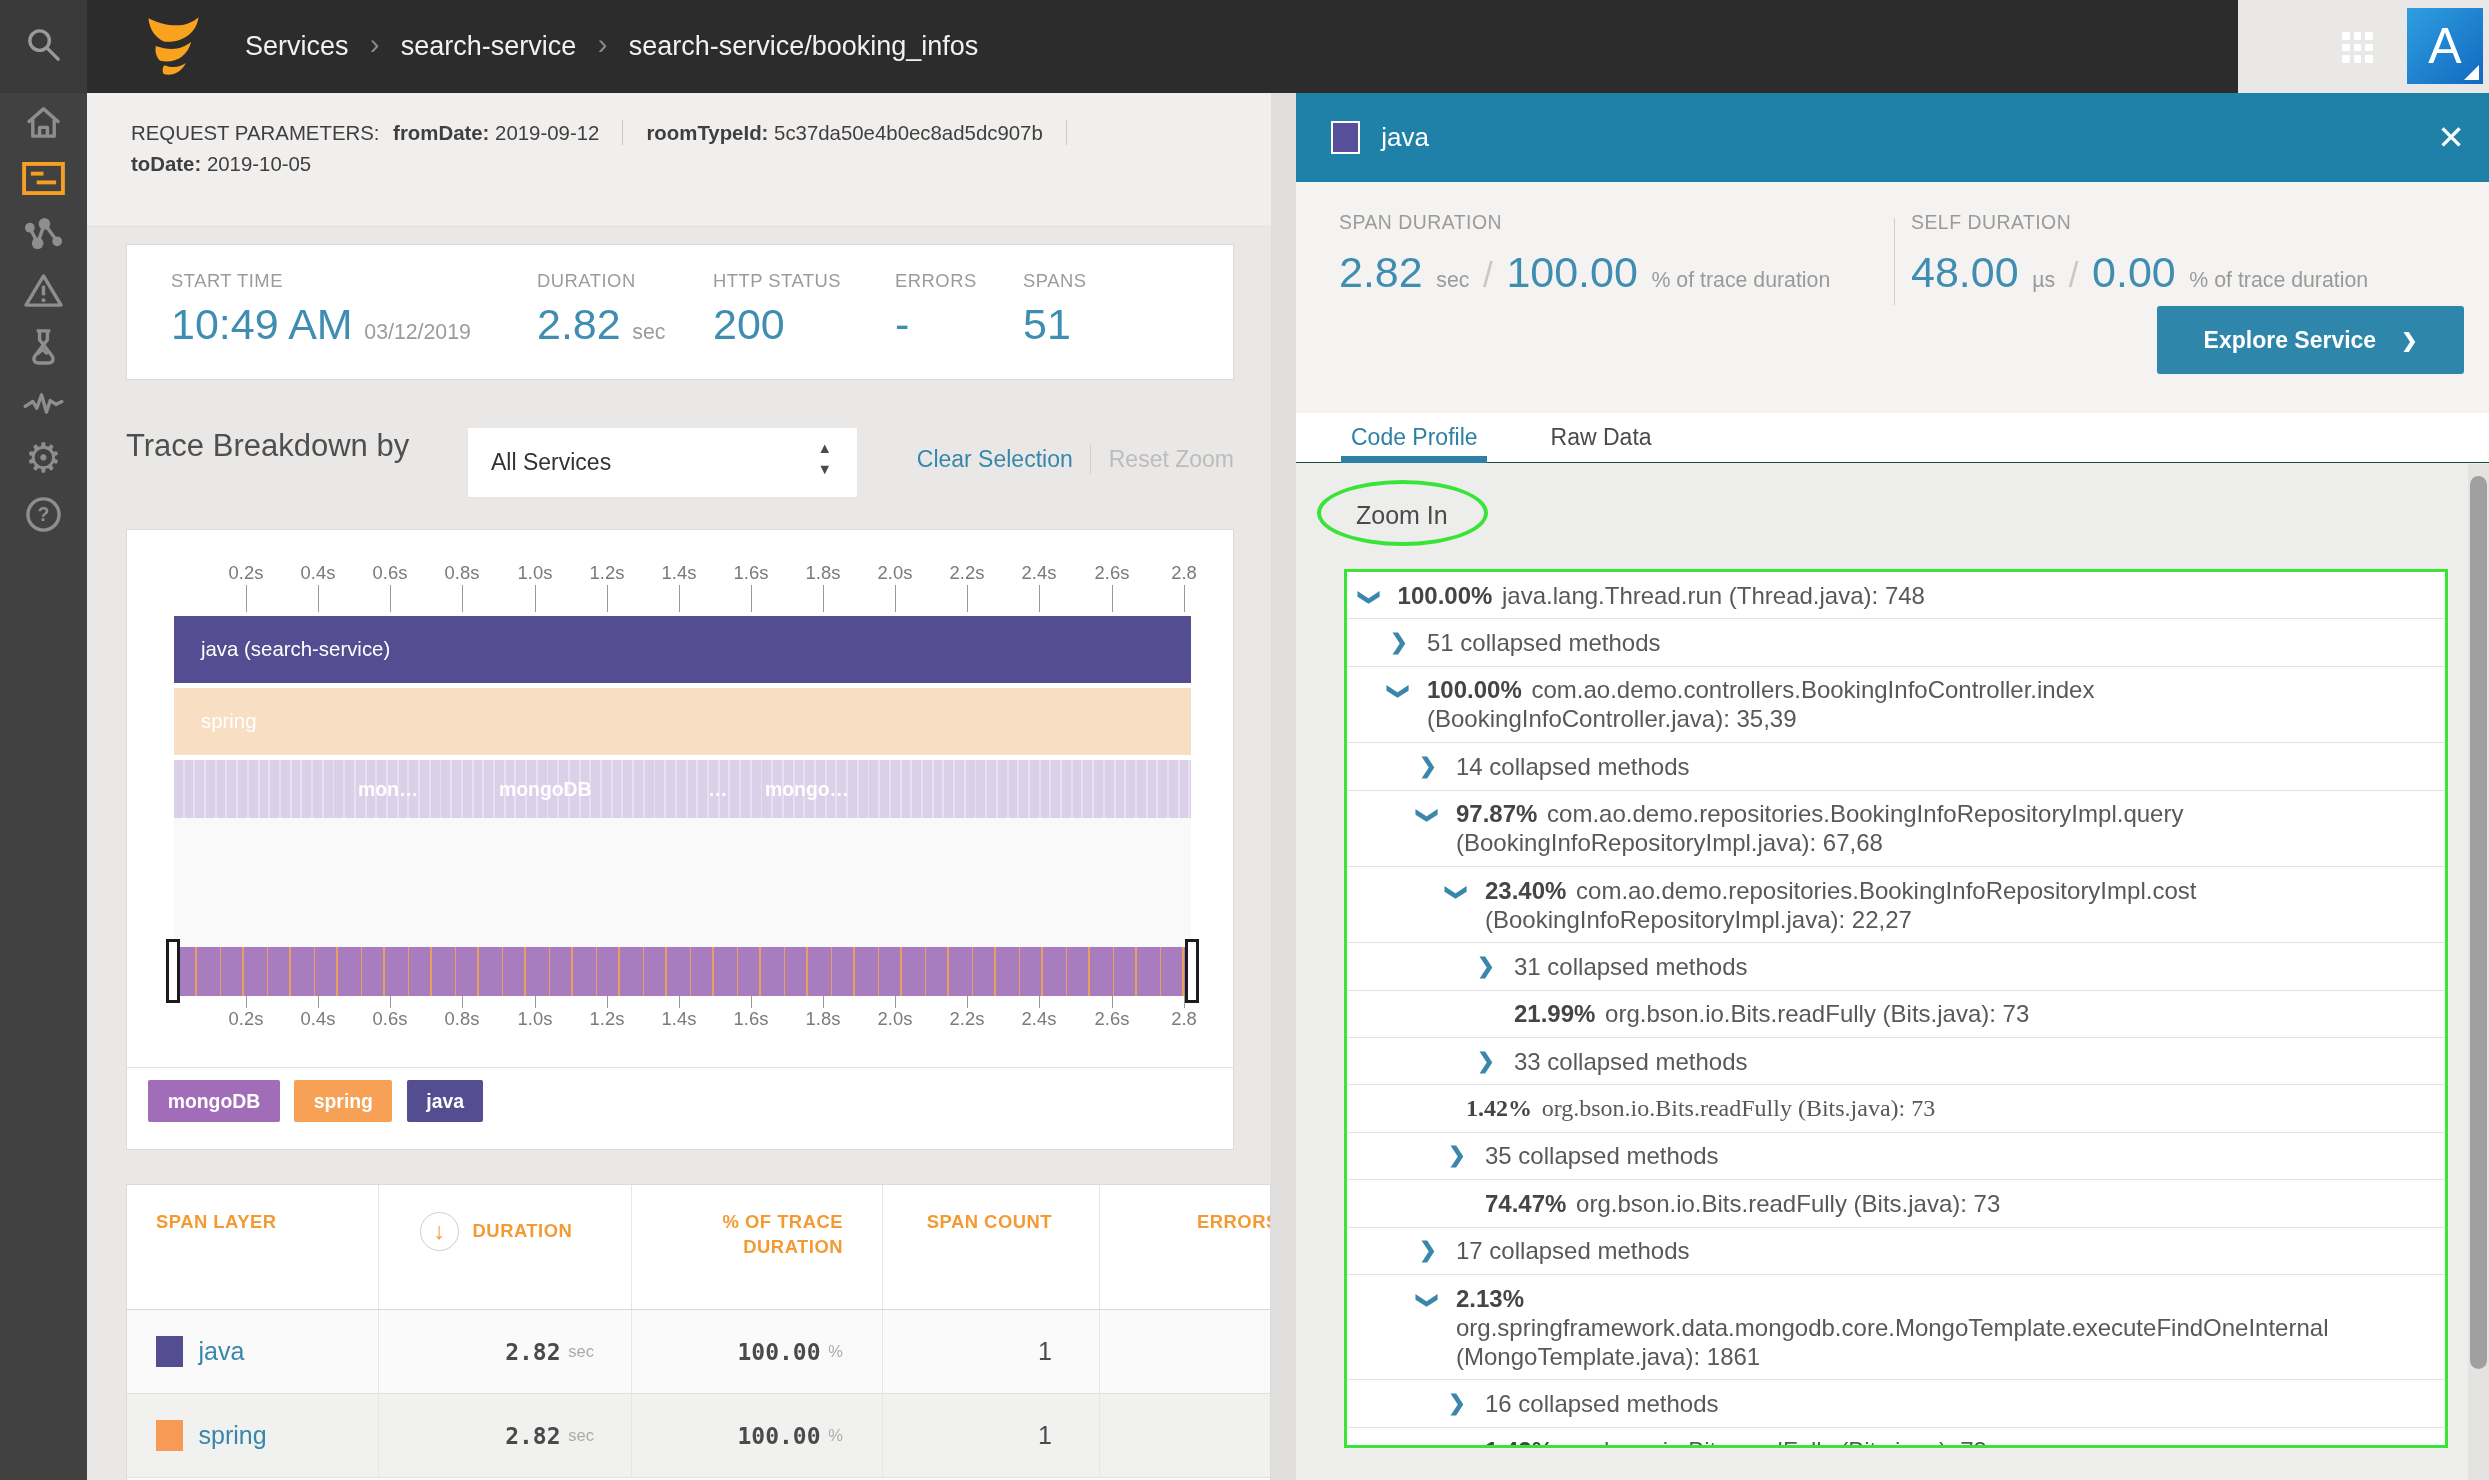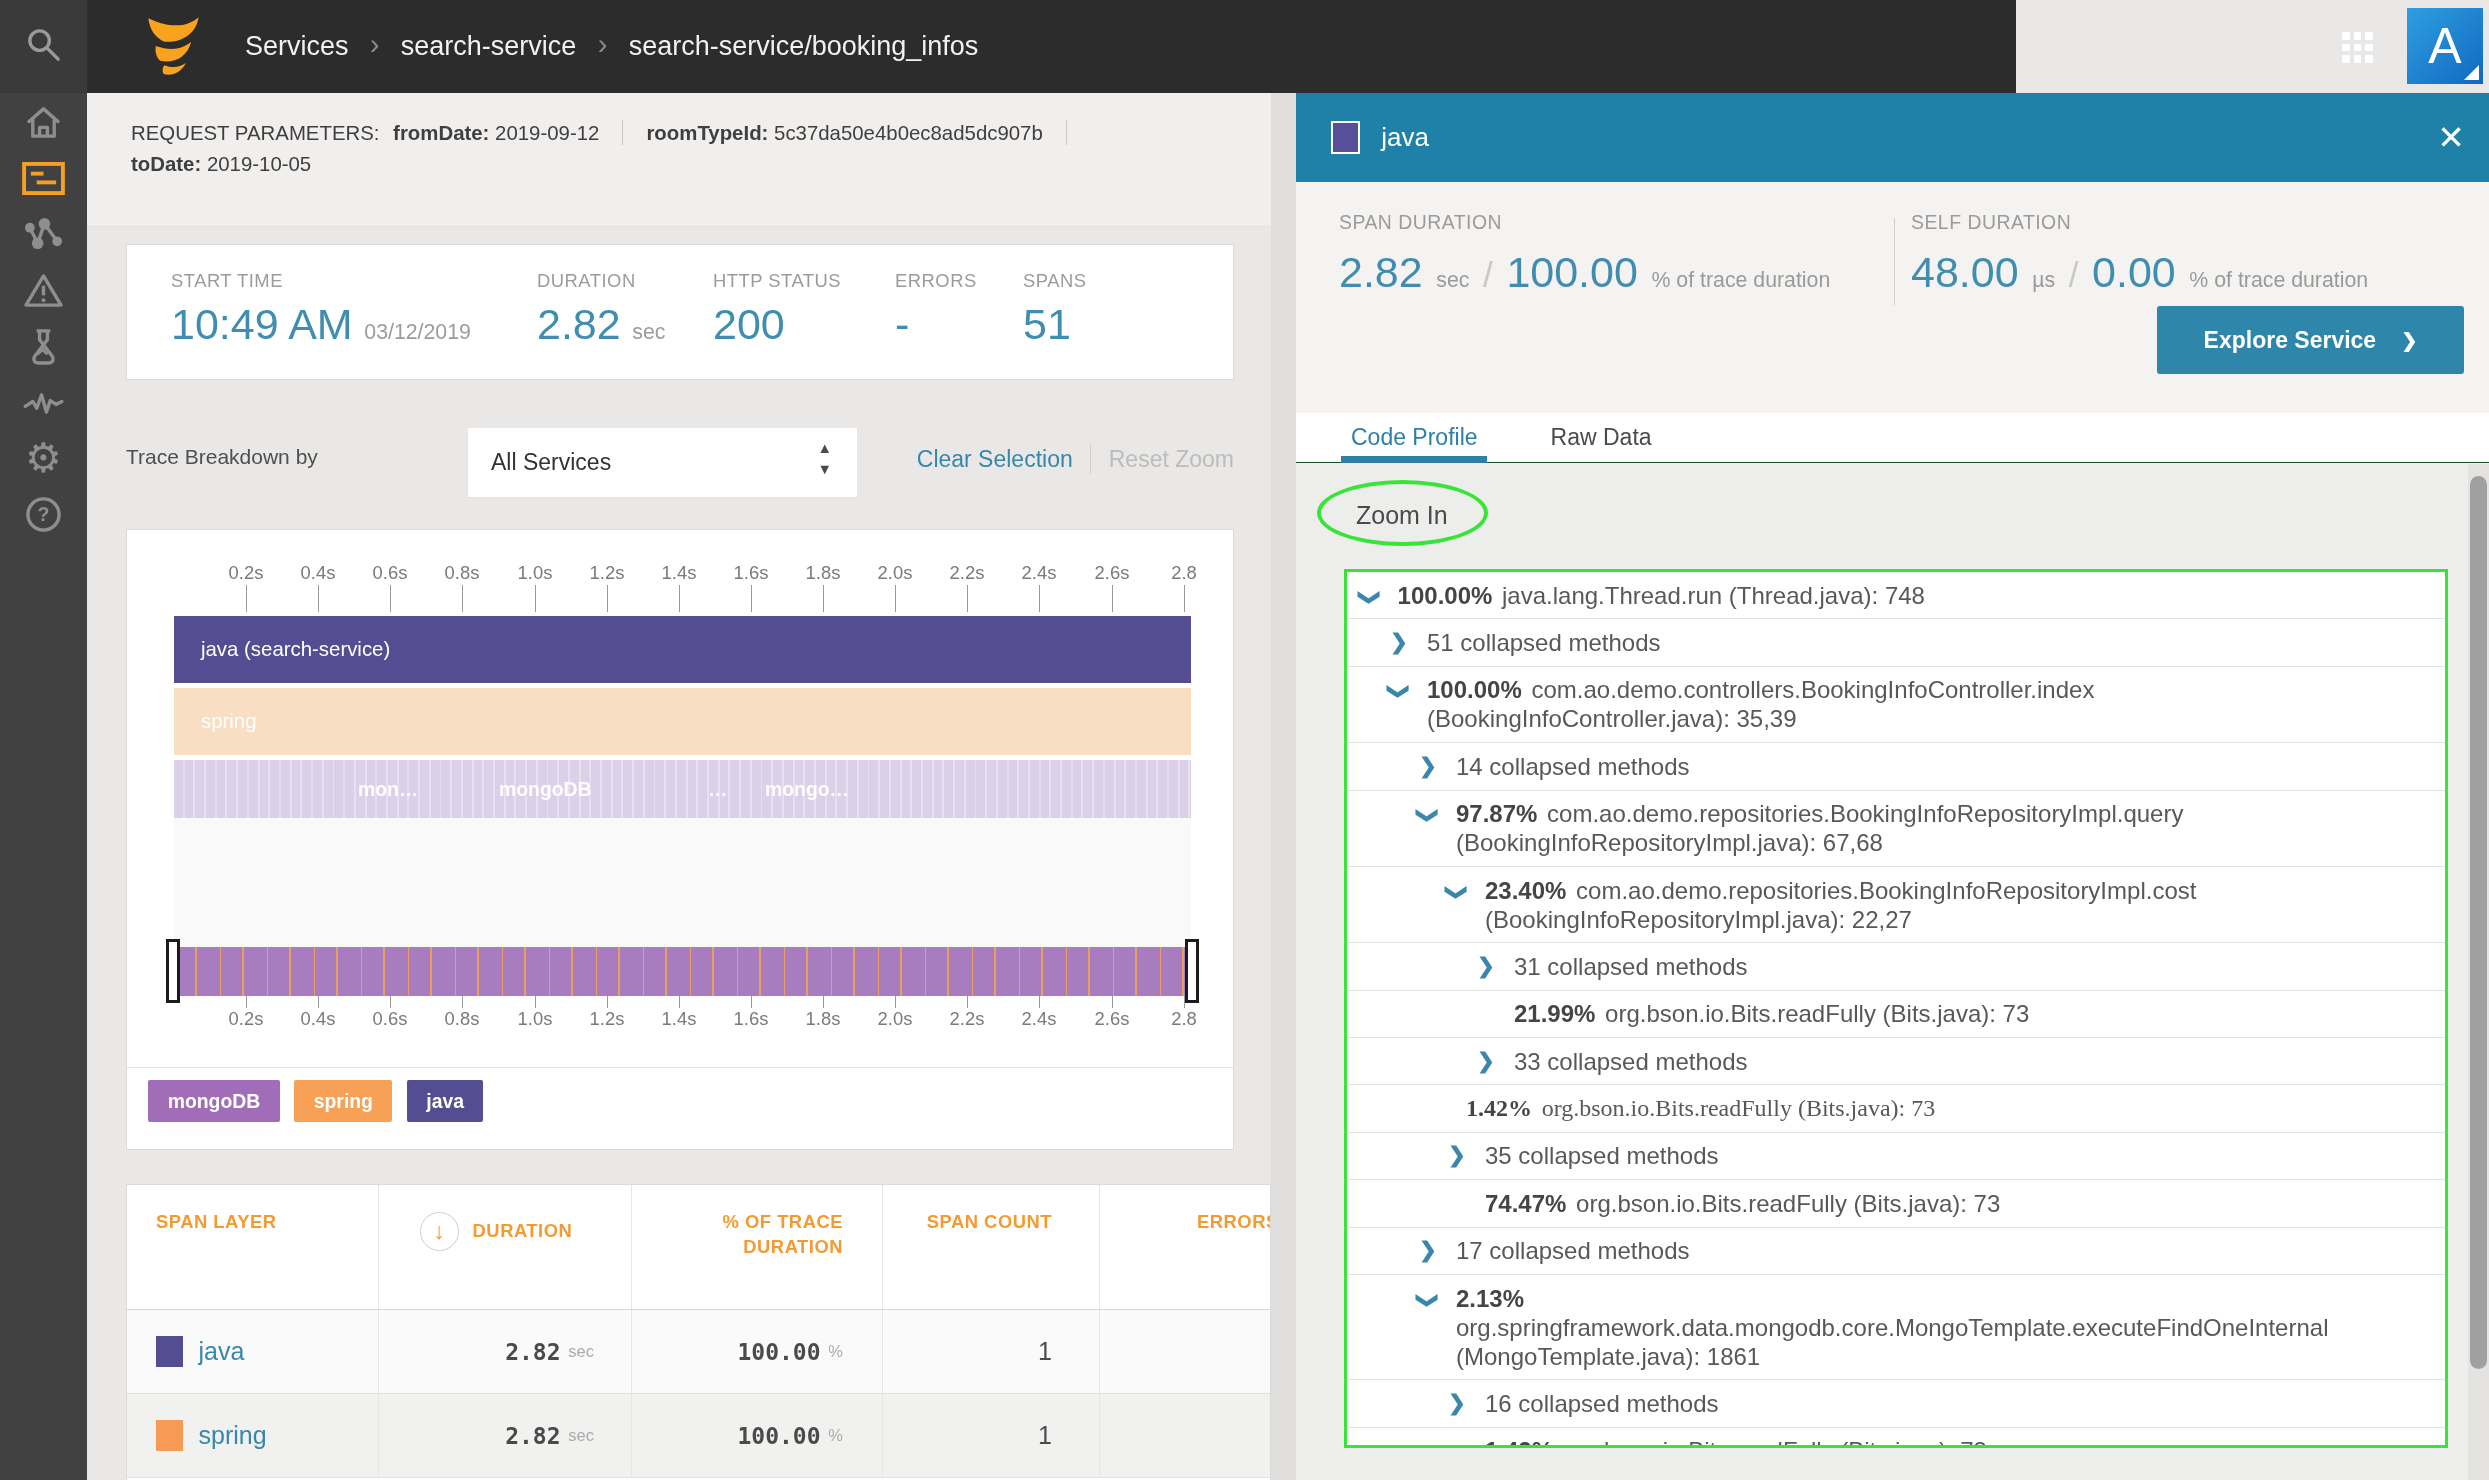--- a/index.html
+++ b/index.html
@@ -1,20 +1,20 @@
 <!DOCTYPE html>
 <html><head>
 <meta charset="utf-8">
 <style>
   html,body{margin:0;padding:0;background:#e9e8e7;width:2490px;height:1481px;overflow:hidden;
     font-family:"Liberation Sans",sans-serif;-webkit-font-smoothing:antialiased;}
   *{box-sizing:border-box;}
 
   
-  #topbar{position:absolute;left:0;top:0;width:2016px;height:93px;background:#2d2c2c;z-index:30;}
+  #topbar{position:absolute;left:0;top:0;width:2238px;height:93px;background:#2d2c2c;z-index:30;}
   #searchsq{position:absolute;left:0;top:0;width:87px;height:93px;background:#3a3a3a;display:flex;align-items:center;justify-content:center;cursor:pointer;}
   #logo{position:absolute;left:142px;top:15.5px;width:64px;height:62px;}
   #crumbs{position:absolute;left:245px;top:0;height:93px;display:flex;align-items:center;gap:21.3px;font-size:27px;color:#f1f1f1;}
   #crumbs .sep{color:#8a8a8a;font-size:29px;transform:translateY(-1.9px);}
   #gridicon{position:absolute;left:2342px;top:32px;width:31px;height:31px;display:grid;grid-template-columns:repeat(3,7.8px);grid-template-rows:repeat(3,7.8px);gap:3.9px;cursor:pointer;}
   #gridicon i{background:#fff;border-radius:1px;}
   #avatar{position:absolute;left:2407px;top:7.8px;width:76px;height:76px;background:linear-gradient(135deg,#2e9fe0,#1268c0);
     color:#fff;font-size:50px;font-weight:300;display:flex;align-items:center;justify-content:center;cursor:pointer;}
   #avatar:after{content:"";position:absolute;right:3.9px;bottom:3.9px;border-left:15.5px solid transparent;border-bottom:15.5px solid #fff;}
 
@@ -37,21 +37,21 @@
 
   
   #statscard{left:39px;top:151px;width:1108px;height:136px;padding:25px 0 0 44px;display:flex;}
   .stat .slabel{font-size:18.4px;color:#9b9b9b;letter-spacing:0.5px;margin-bottom:7.8px;}
   .stat .srow{display:flex;align-items:baseline;gap:11.6px;}
   .stat .sval{font-size:43px;font-weight:300;color:#3f8db0;}
   .stat .ssuf{font-size:21.3px;color:#9b9b9b;}
 
   
   #bdrow{position:absolute;left:39px;top:325px;width:1108px;height:87px;}
-  #bdtitle{position:absolute;left:0;top:27px;font-size:21px;color:#4f4f4f;}
+  #bdtitle{position:absolute;left:0;top:10px;font-size:31px;color:#4f4f4f;}
   #bddrop{position:absolute;left:341px;top:8.7px;width:391px;height:71px;background:#fff;border:1px solid #e6e5e4;
     display:flex;align-items:center;padding-left:23px;font-size:23px;color:#333;cursor:pointer;}
   #bddrop .arrows{position:absolute;right:25px;top:13.6px;display:flex;flex-direction:column;line-height:1;color:#4a4a4a;}
   #bddrop .arrows span{font-size:14.6px;height:20.4px;}
   #bdlinks{position:absolute;right:0;top:27px;font-size:23px;display:flex;align-items:center;}
   #clearsel{color:#3787ab;cursor:pointer;}
   #bdlinks .lsep{width:1px;height:29px;background:#cfcfcf;margin:0 17.5px;}
   #resetzoom{color:#bcbcbc;cursor:default;}
 
   

